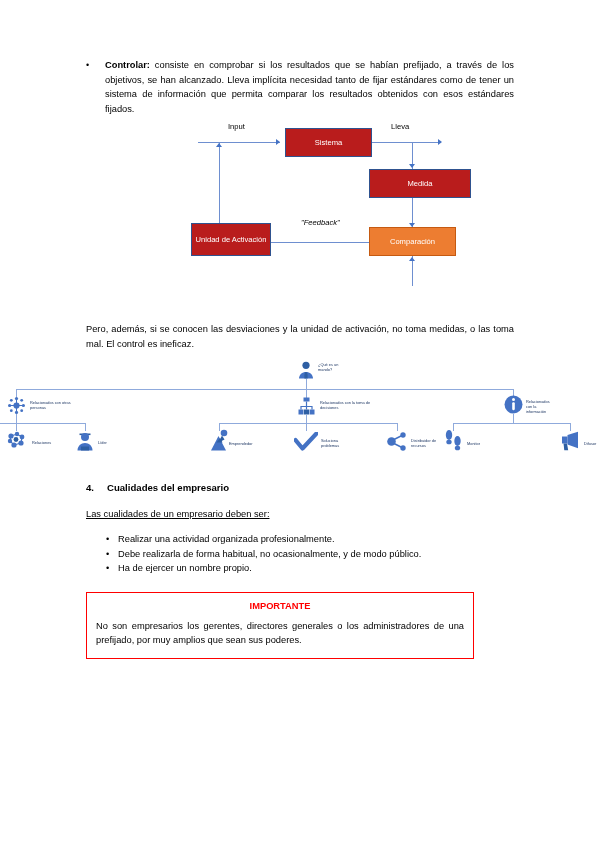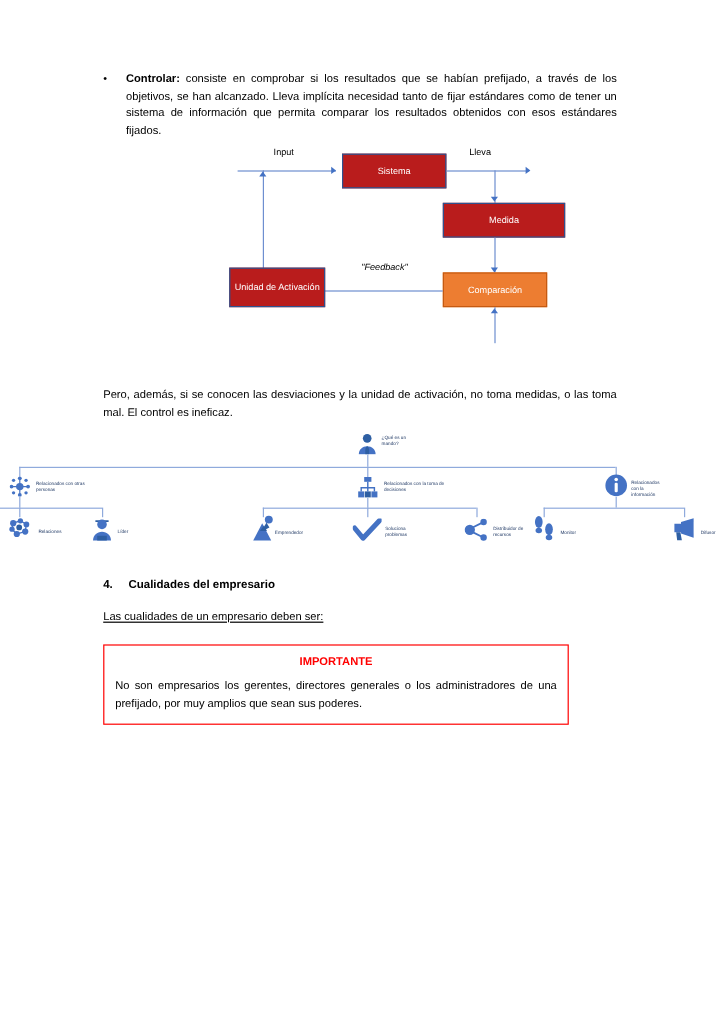--- a/index.html
+++ b/index.html
@@ -382,20 +382,25 @@
     <div class="org-label" style="left:574px; top:82px;">Difusor</div>
   </div>
 
   <div class="num-heading" style="margin-top:14px;">
     <span class="num">4.</span>
     <span>Cualidades del empresario</span>
   </div>
 
   <div class="para" style="margin-top:12px;text-decoration:underline;">Las cualidades de un empresario deben ser:</div>
 
+  <ul class="plain" style="margin-top:11px;">
+    <li>Realizar una actividad organizada profesionalmente.</li>
+    <li>Debe realizarla de forma habitual, no ocasionalmente, y de modo público.</li>
+    <li>Ha de ejercer un nombre propio.</li>
+  </ul>
 
   <div class="important-box" style="margin-top:16px;">
     <div class="important-title">IMPORTANTE</div>
     <div class="important-body">No son empresarios los gerentes, directores generales o los administradores de una prefijado, por muy amplios que sean sus poderes.</div>
   </div>
 
  </div>
 </div>
 
 </body></html>

